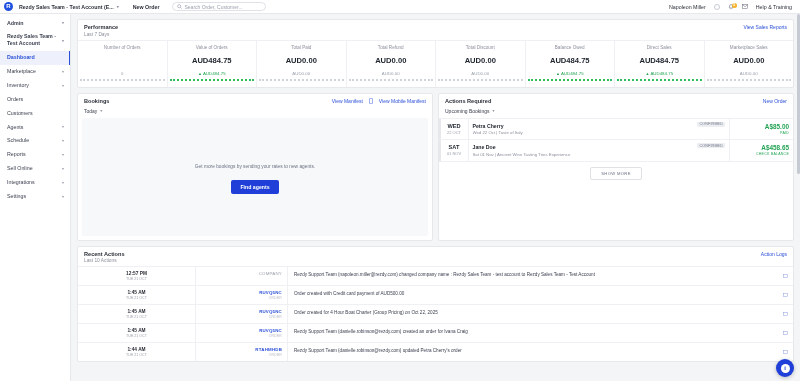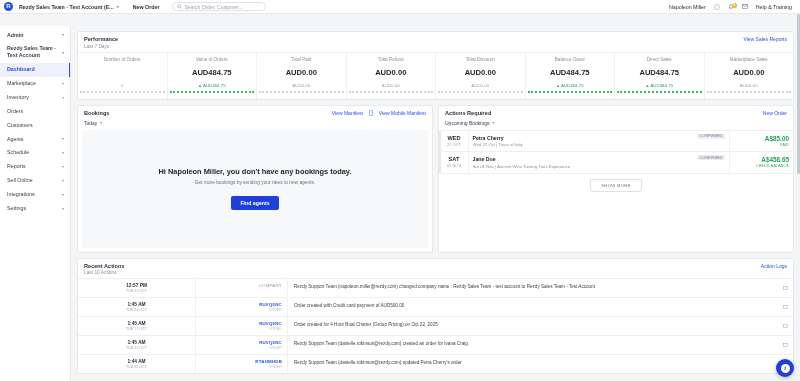--- a/index.html
+++ b/index.html
@@ -164,21 +164,21 @@
              white-space: nowrap; overflow: hidden; }
   .ra-icon { flex: 0 0 16px; display: flex; align-items: center; justify-content: center; }
 
   .chat-fab {
     position: absolute; right: 6px; bottom: 4px; width: 18px; height: 18px;
     border-radius: 50%; background: #1f3fd8; display: flex; align-items: center;
     justify-content: center; box-shadow: 0 1px 4px rgba(0,0,0,.25);
   }
   .chat-fab .inner { width: 9px; height: 9px; border-radius: 50%; background:#fff;
     color:#1f3fd8; font-size:6px; font-weight:bold; text-align:center; line-height:9px;}
-  .wrap-rel { position: relative; gap: 12px; }
+  .wrap-rel { position: relative; }
   .scrollbar {
     position: absolute; right: 0; top: 14px; width: 3px; height: 160px;
     background: #c6cad3; border-radius: 2px;
   }
 </style>
 </head>
 <body>
 
 <div class="app wrap-rel">
 
@@ -350,21 +350,20 @@
             </div>
             <div class="head-right">
               <span class="link">View Manifest</span>
               <svg width="4" height="6" viewBox="0 0 10 16">
                 <rect x="1" y="1" width="8" height="14" rx="1.5" fill="none" stroke="#2b50d8" stroke-width="1.2"></rect>
               </svg>
               <span class="link">View Mobile Manifest</span>
             </div>
           </div>
           <div class="empty-state">
-            <div class="empty-title">Hi Napoleon Miller, you don't have any bookings today.</div>
             <div class="empty-sub">Get more bookings by sending your rates to new agents.</div>
             <button class="btn-primary">Find agents</button>
           </div>
         </div>
 
         <div class="card actions">
           <div class="card-head">
             <div>
               <div class="card-title">Actions Required</div>
               <div class="mini-select">

